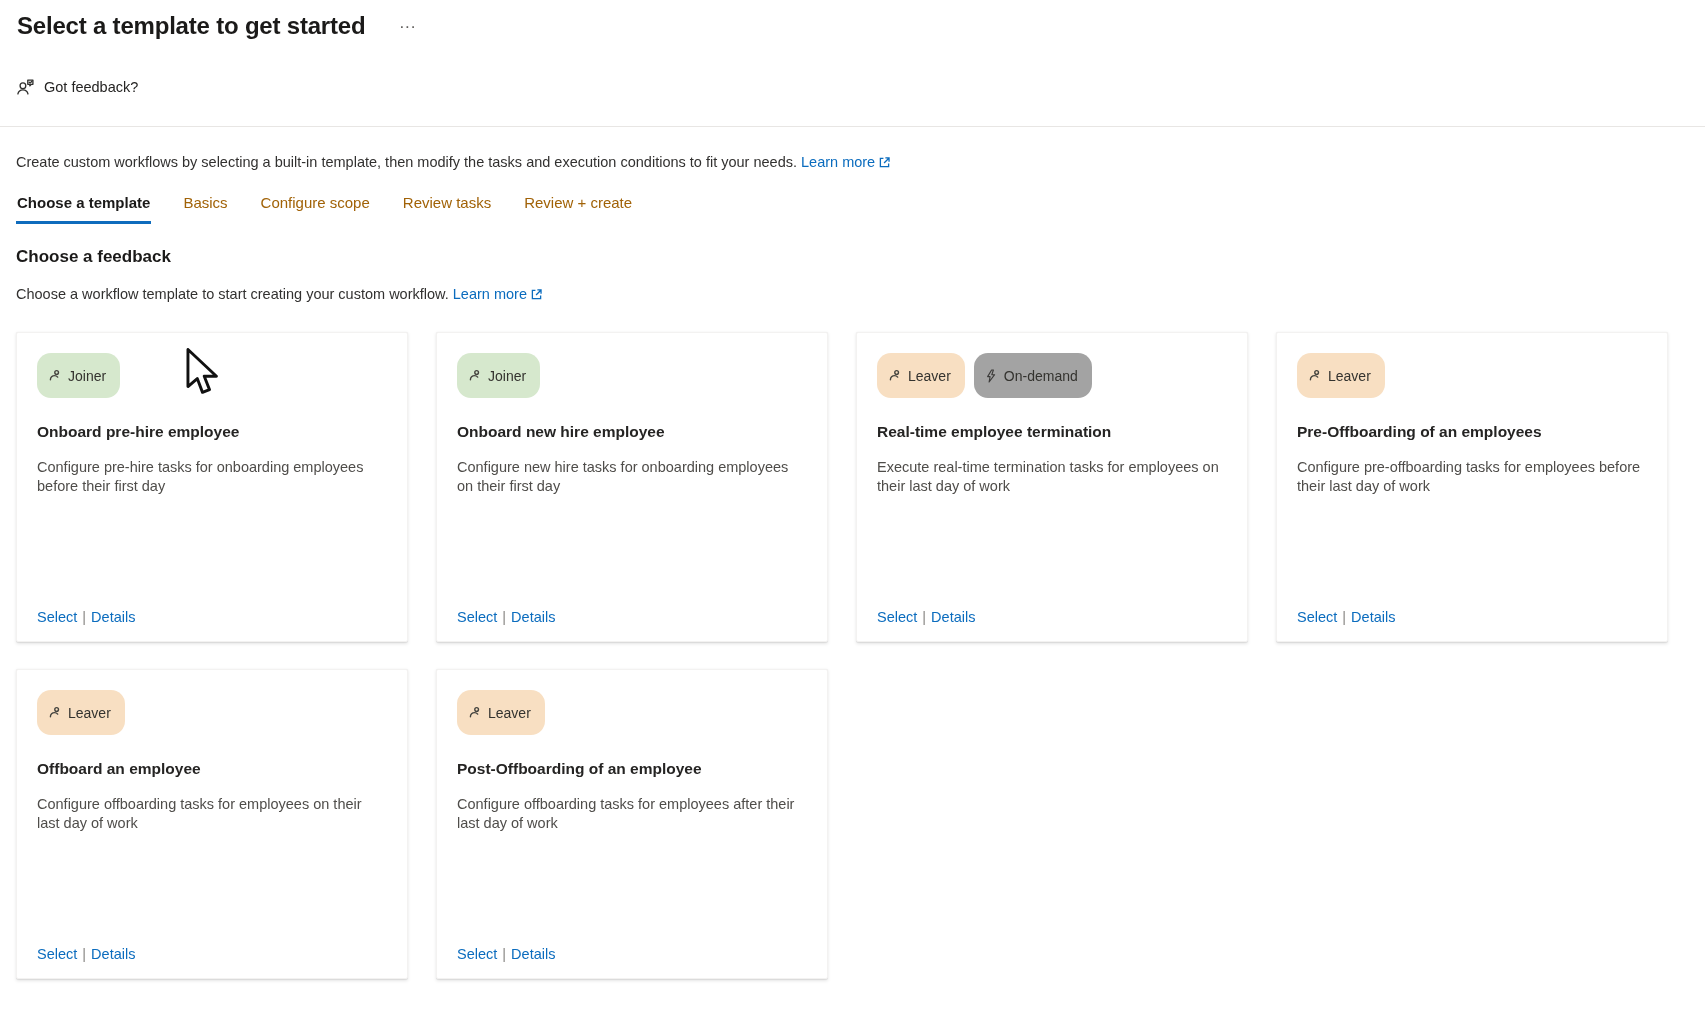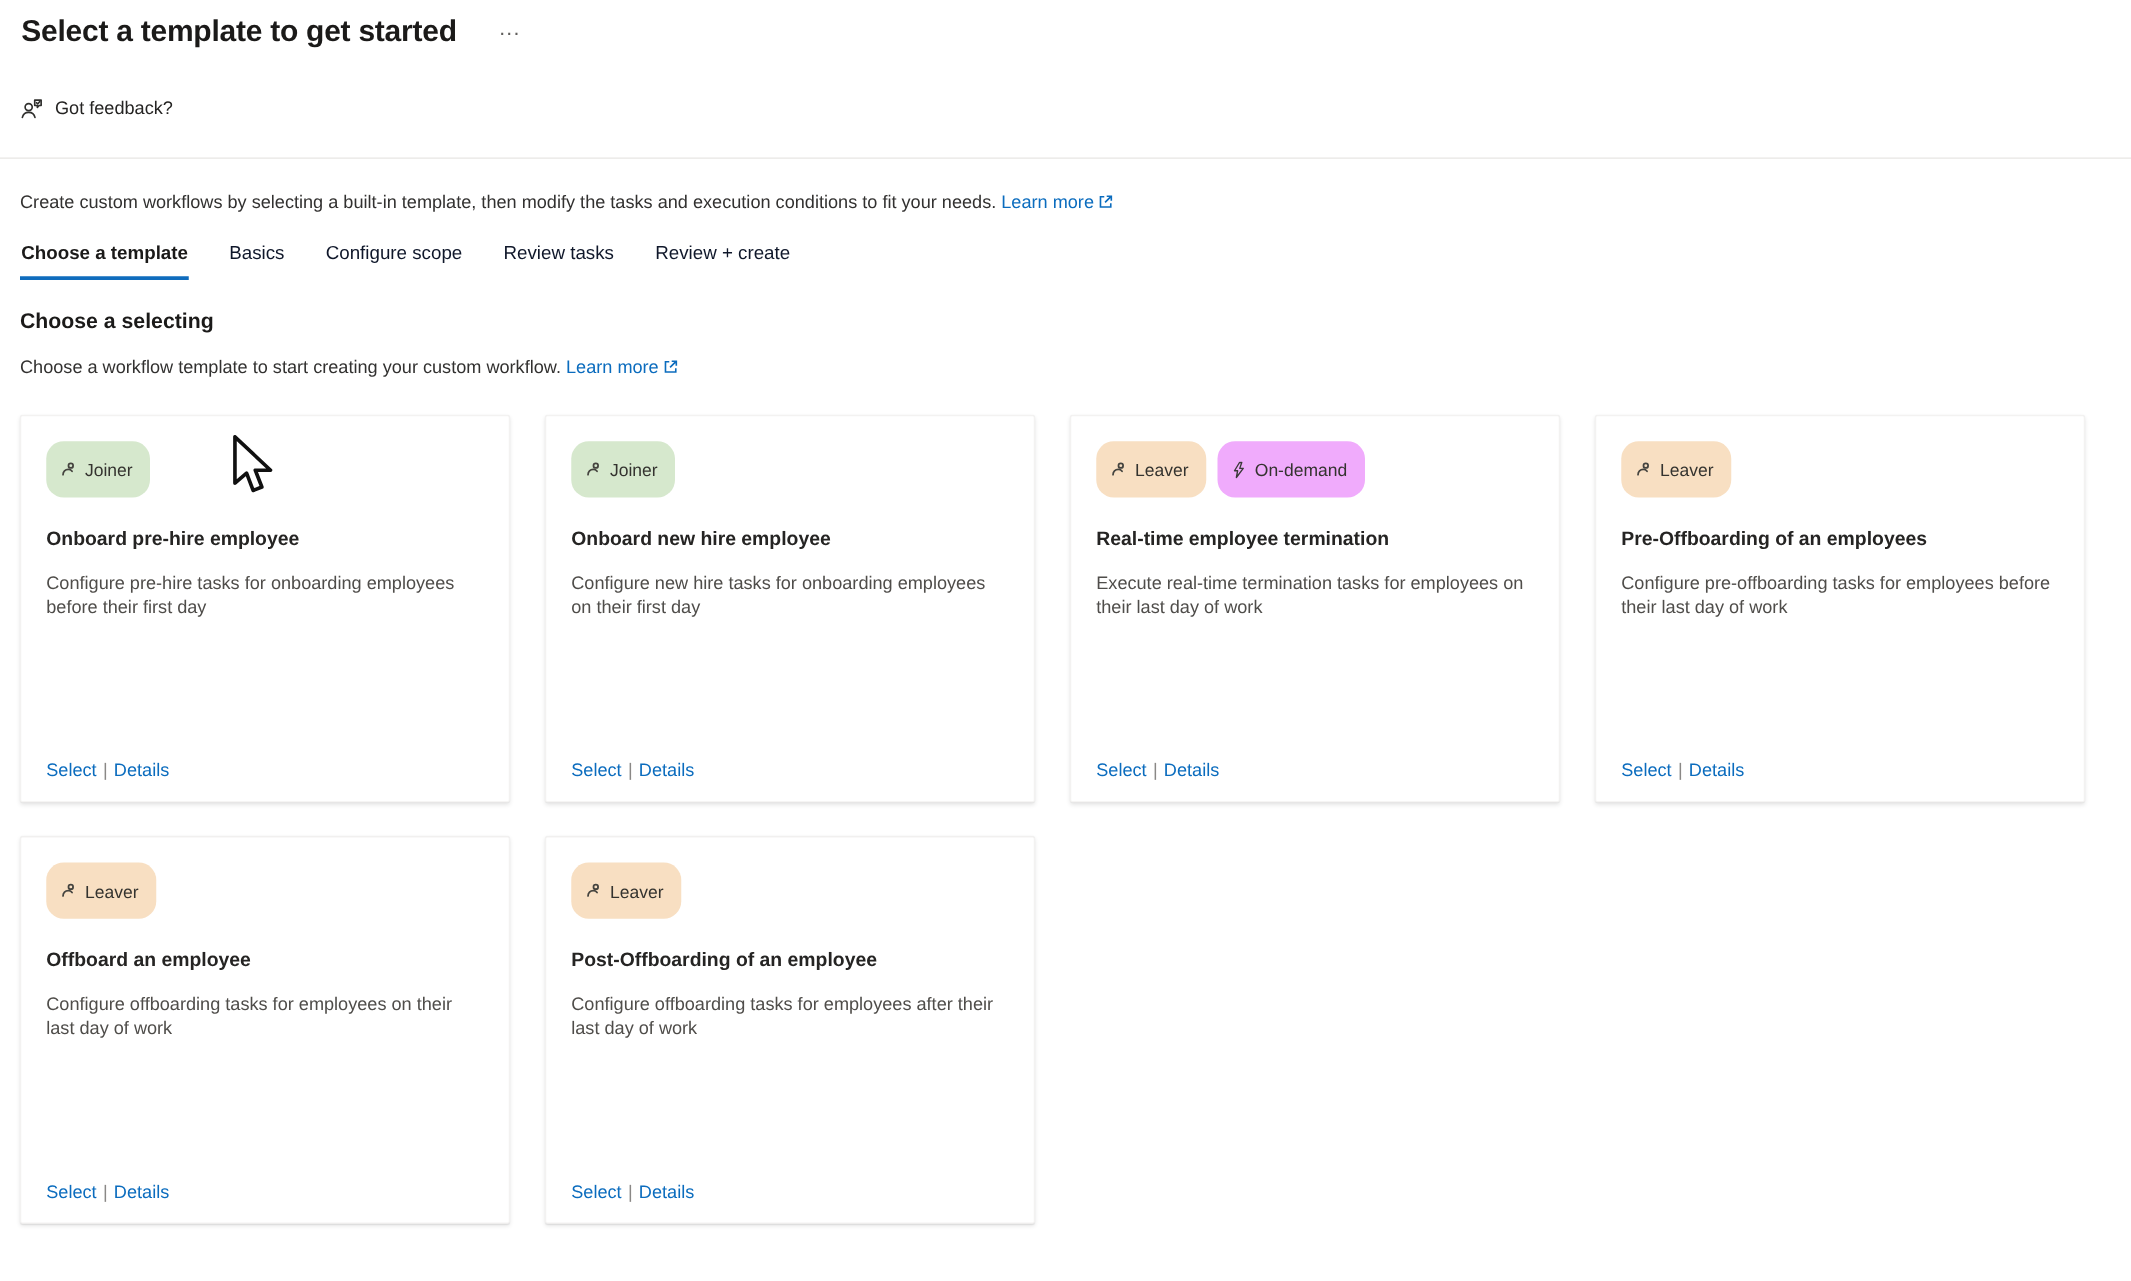--- a/index.html
+++ b/index.html
@@ -19,21 +19,21 @@
   .commandbar { margin: 34px 0 0 16px; height: 26px; display: flex; align-items: center; }
   .feedback-btn { display: inline-flex; align-items: center; gap: 9px; background: none; border: none; padding: 0; font: inherit; font-size: 14.5px; color: #252423; cursor: pointer; }
 
   .divider { border: none; border-top: 1px solid #e8e6e4; margin: 26px 0 0 0; }
 
   .intro { margin: 27px 0 0 16px; font-size: 14.5px; color: #323130; }
   a.link { color: var(--link, #0b6cbe); text-decoration: none; cursor: pointer; }
   a.link svg { vertical-align: -2px; margin-left: 3px; }
 
   .tabs { display: flex; gap: 31px; margin: 24px 0 0 16px; }
-  .tab { font-size: 15px; color: #0f172a; padding: 0 1px 10px 1px; cursor: pointer; border-bottom: 3px solid transparent; }
+  .tab { font-size: 15px; color: #a16207; padding: 0 1px 10px 1px; cursor: pointer; border-bottom: 3px solid transparent; }
   .tab.active { color: #1b1a19; font-weight: 700; border-bottom-color: var(--underline, #0f6cbd); }
 
   .section-heading { margin: 23px 0 0 16px; font-size: 17px; font-weight: 700; color: #1b1a19; }
   .subtitle { margin: 19px 0 0 16px; font-size: 14.5px; color: #323130; }
 
   .grid { display: grid; grid-template-columns: repeat(4, 392px); column-gap: 28px; row-gap: 27px; margin: 30px 0 0 16px; }
   .card {
     position: relative; height: 310px; background: #fff;
     border: 1px solid #f3f2f1; border-radius: 2px; padding: 20px;
     box-shadow: 0 1.6px 3.6px rgba(0,0,0,0.10), 0 0.3px 0.9px rgba(0,0,0,0.07);
@@ -78,21 +78,21 @@
 </p>
 
 <nav class="tabs">
     <span class="tab active">Choose a template</span>
     <span class="tab">Basics</span>
     <span class="tab">Configure scope</span>
     <span class="tab">Review tasks</span>
     <span class="tab">Review + create</span>
   </nav>
 
-<h2 class="section-heading">Choose a selecting</h2>
+<h2 class="section-heading">Choose a feedback</h2>
 
 <p class="subtitle"><span>Choose a workflow template to start creating your custom workflow.</span>
   <a class="link"><span>Learn more</span><svg width="13" height="13" viewBox="0 0 12 12" fill="none" stroke="currentColor" stroke-width="1.2">
         <path d="M5 2.2 H2.2 V9.8 H9.8 V7"></path>
         <path d="M6.8 1.8 H10.2 V5.2 M10.2 1.8 L5.6 6.4"></path>
       </svg></a>
 </p>
 
 <div class="grid">
     <div class="card">
@@ -125,21 +125,21 @@
     </div>
     <div class="card">
       <div class="badges">
         <span class="badge" style="background:#f8dfc2">
           <svg width="13" height="13" viewBox="0 0 14 14" fill="none" stroke="#45443f" stroke-width="1.5" stroke-linecap="round">
             <circle cx="9.3" cy="3.8" r="2.0"></circle>
             <path d="M2.6 11.6 C2.6 8.9 4.5 7.1 7.1 7.1 C8.5 7.1 9.7 7.7 10.4 8.7"></path>
           </svg>
           <span>Leaver</span>
         </span>
-        <span class="badge" style="background:#f0abfc">
+        <span class="badge" style="background:#a3a3a3">
           <svg width="12" height="14" viewBox="0 0 12 14" fill="none" stroke="#3b3a39" stroke-width="1.1" stroke-linejoin="round">
             <path d="M6.6 1 L2.6 7.6 H5.1 L4.1 13 L9.6 5.7 H6.8 L8.4 1 Z"></path>
           </svg>
           <span>On-demand</span>
         </span>
       </div>
       <div class="card-title">Real-time employee termination</div>
       <div class="card-desc">Execute real-time termination tasks for employees on their last day of work</div>
       <div class="card-links"><a class="link">Select</a><span class="sep">|</span><a class="link">Details</a></div>
     </div>

